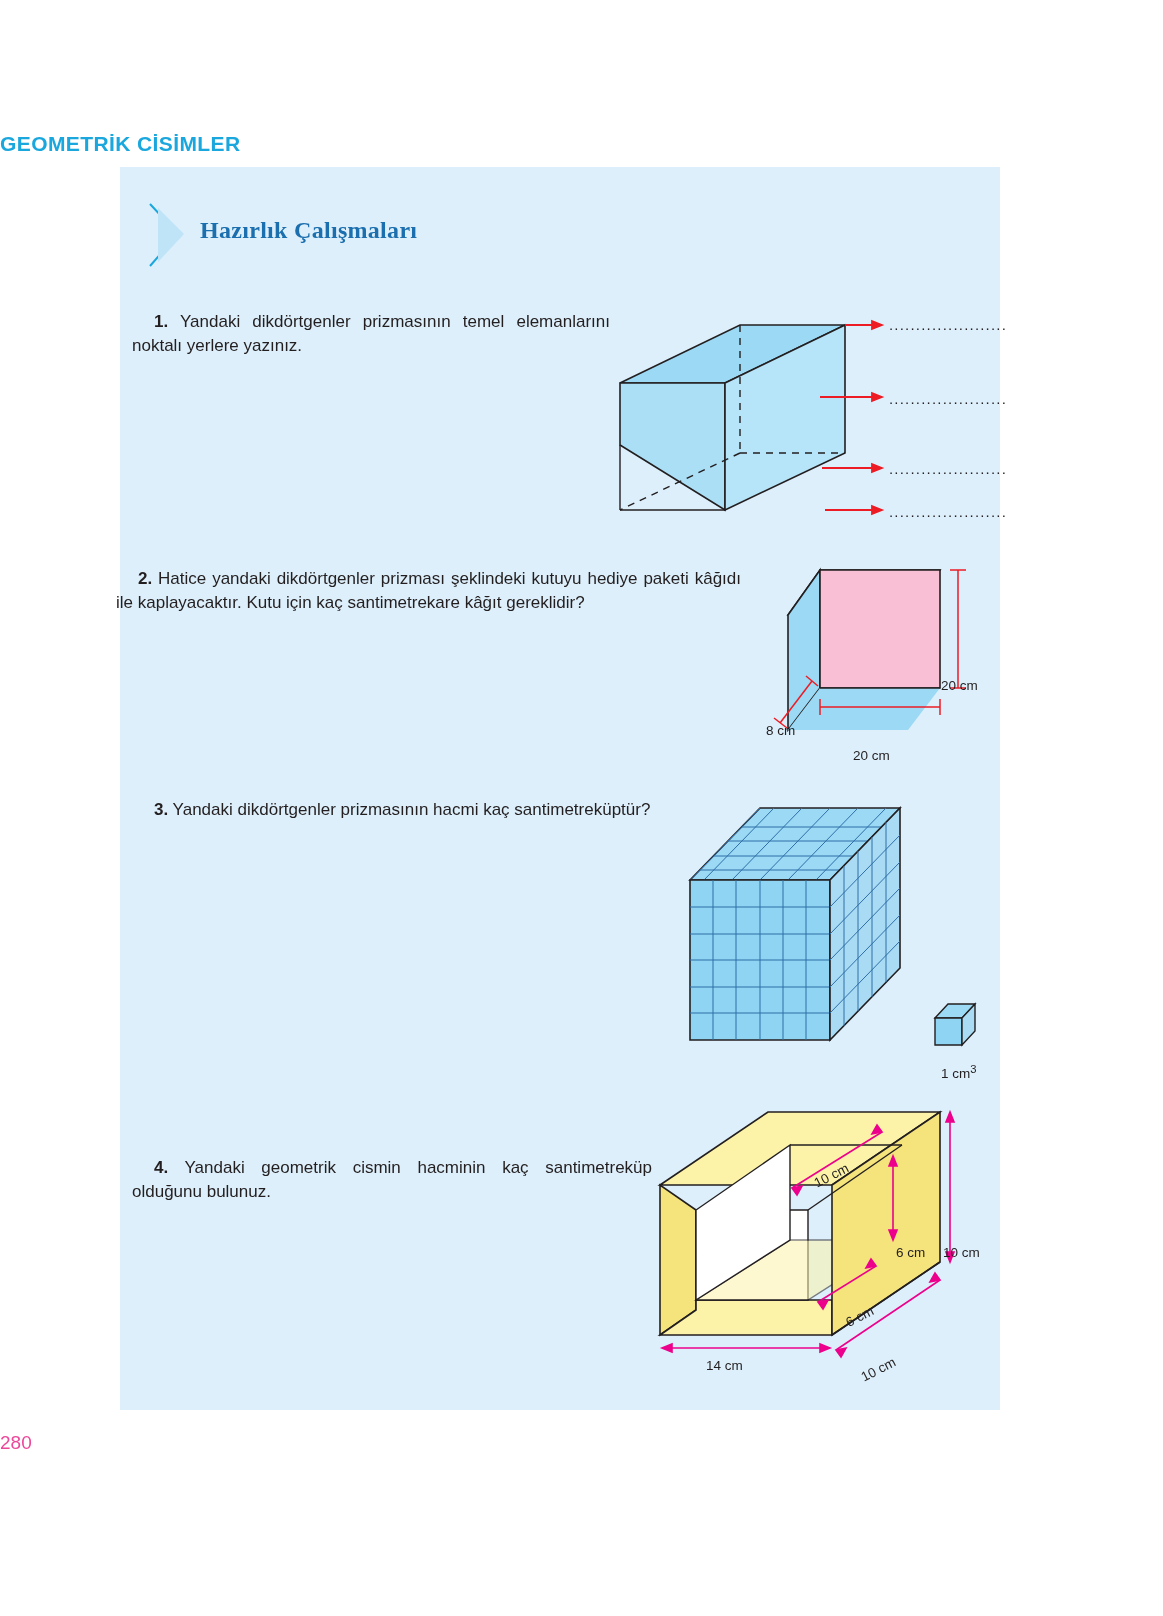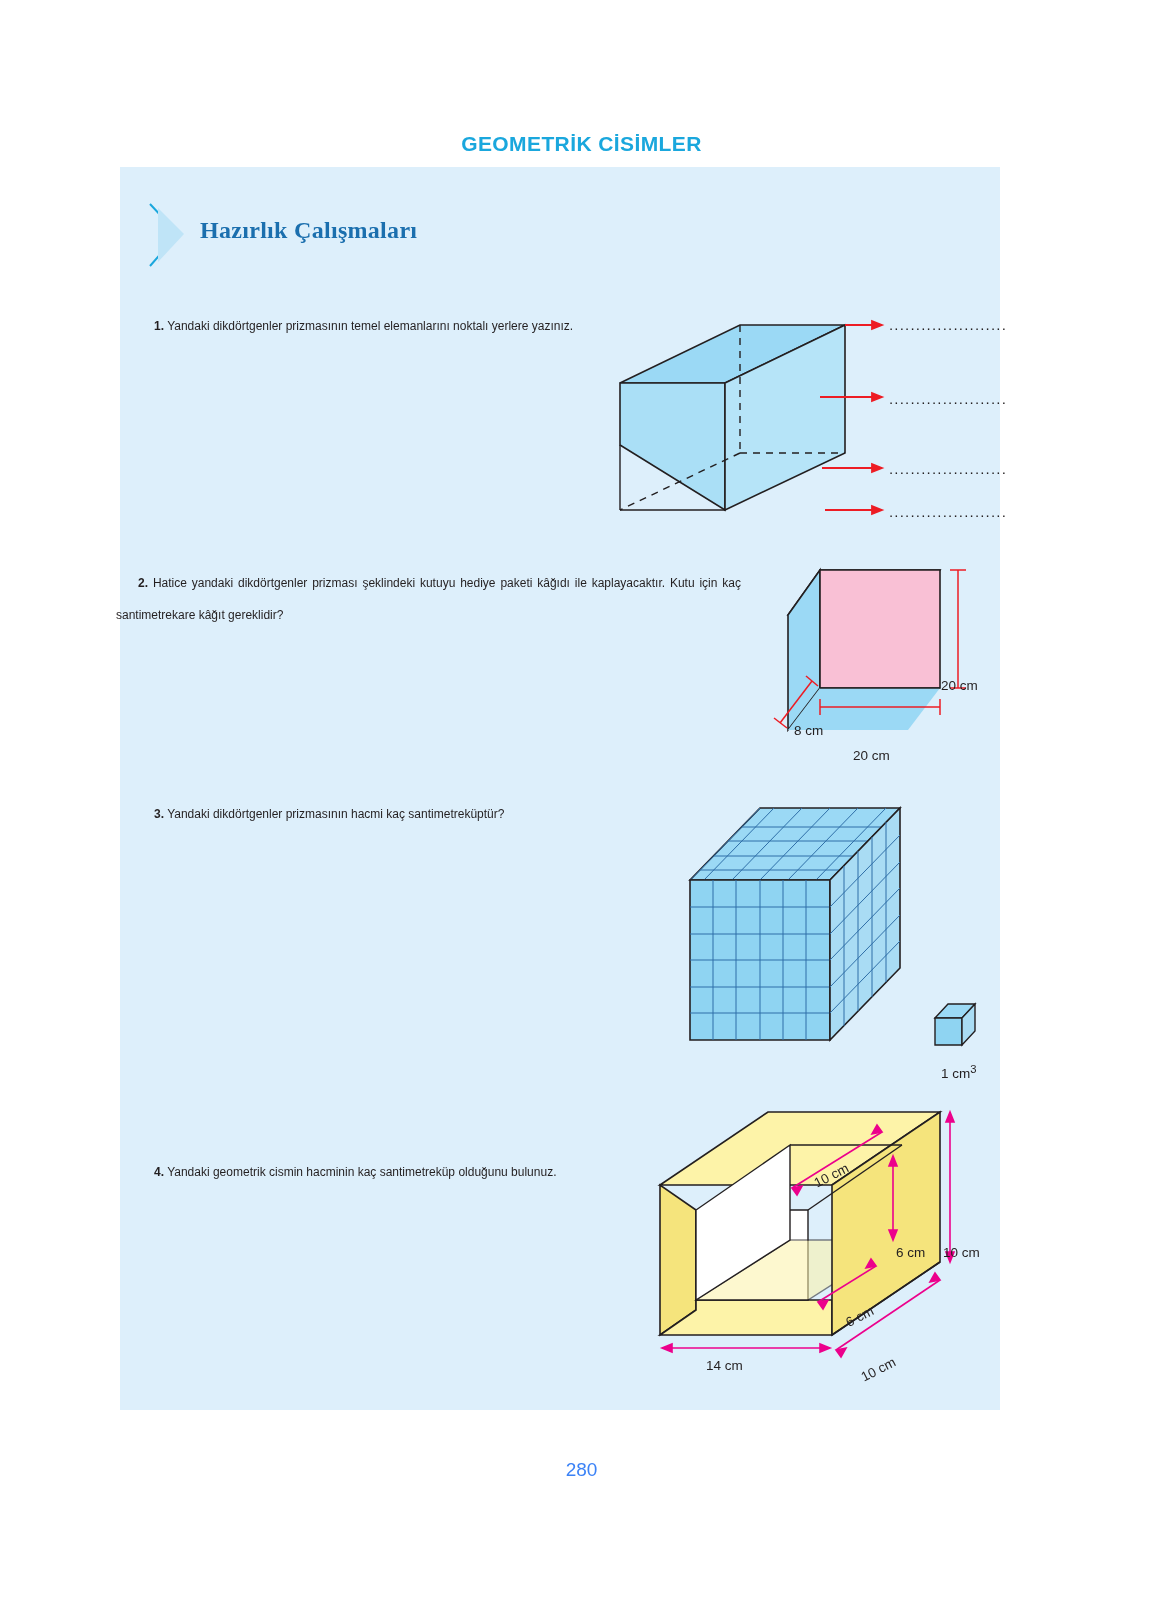--- a/index.html
+++ b/index.html
@@ -19,21 +19,20 @@
     left: 0; top: 0;
     width: 1163px;
     height: 1616px;
     overflow: hidden;
   }
   .chapter-title {
     position: absolute;
     left: 0;
     top: 132px;
     width: 1163px;
-    text-align: center;
     font-size: 21px;
     font-weight: bold;
     color: #1aa7dd;
     letter-spacing: 0.4px;
   }
   .content-box {
     position: absolute;
     left: 120px;
     top: 167px;
     width: 880px;
@@ -61,22 +60,22 @@
     top: 17px;
     font-family: Liberation Serif, serif;
     font-weight: bold;
     font-size: 24px;
     color: #1b6fae;
     letter-spacing: 0.3px;
   }
 
   .q-text {
     position: absolute;
-    font-size: 12px;
-    line-height: 32px;
+    font-size: 17px;
+    line-height: 24px;
     color: #231f20;
     text-align: justify;
   }
   .q-text b { font-weight: bold; }
   .q-indent { display: inline-block; width: 22px; }
 
   .figure { position: absolute; }
 
   .dots {
     position: absolute;
@@ -90,24 +89,23 @@
     font-size: 13.5px;
     color: #231f20;
     white-space: nowrap;
   }
 
   .page-number {
     position: absolute;
     left: 0;
     top: 1432px;
     width: 1163px;
-    text-align: center;
+    text-align: left;
     font-size: 19px;
-    color: #3b82f6;
-    margin-top: 27px;
+    color: #ec4899;
   }
   svg { display: block; overflow: visible; }
 </style>
 </head>
 <body>
 
 <div class="page">
 
   <div class="chapter-title">GEOMETRİK CİSİMLER</div>
 
@@ -183,21 +181,21 @@
         <line x1="60" y1="144" x2="60" y2="160"></line>
         <line x1="180" y1="144" x2="180" y2="160"></line>
 
         <line x1="20" y1="168" x2="52" y2="126"></line>
         <line x1="14" y1="163" x2="27" y2="173"></line>
         <line x1="46" y1="121" x2="58" y2="131"></line>
       </g>
     </svg>
   </div>
   <div class="dim-label" style="left:941px; top:678px;">20 cm</div>
-  <div class="dim-label" style="left:766px; top:723px;margin-left:28px;">8 cm</div>
+  <div class="dim-label" style="left:766px; top:723px;">8 cm</div>
   <div class="dim-label" style="left:853px; top:748px;">20 cm</div>
 
   <div class="q-text" style="left:132px; top:798px; width:550px;">
     <span class="q-indent"></span><b>3.</b>
     <span>Yandaki dikdörtgenler prizmasının hacmi kaç santimetreküptür?</span>
   </div>
 
   <div class="figure" style="left:670px; top:790px; width:330px; height:300px;">
     <svg width="330" height="300" viewBox="0 0 330 300">
       <defs>

